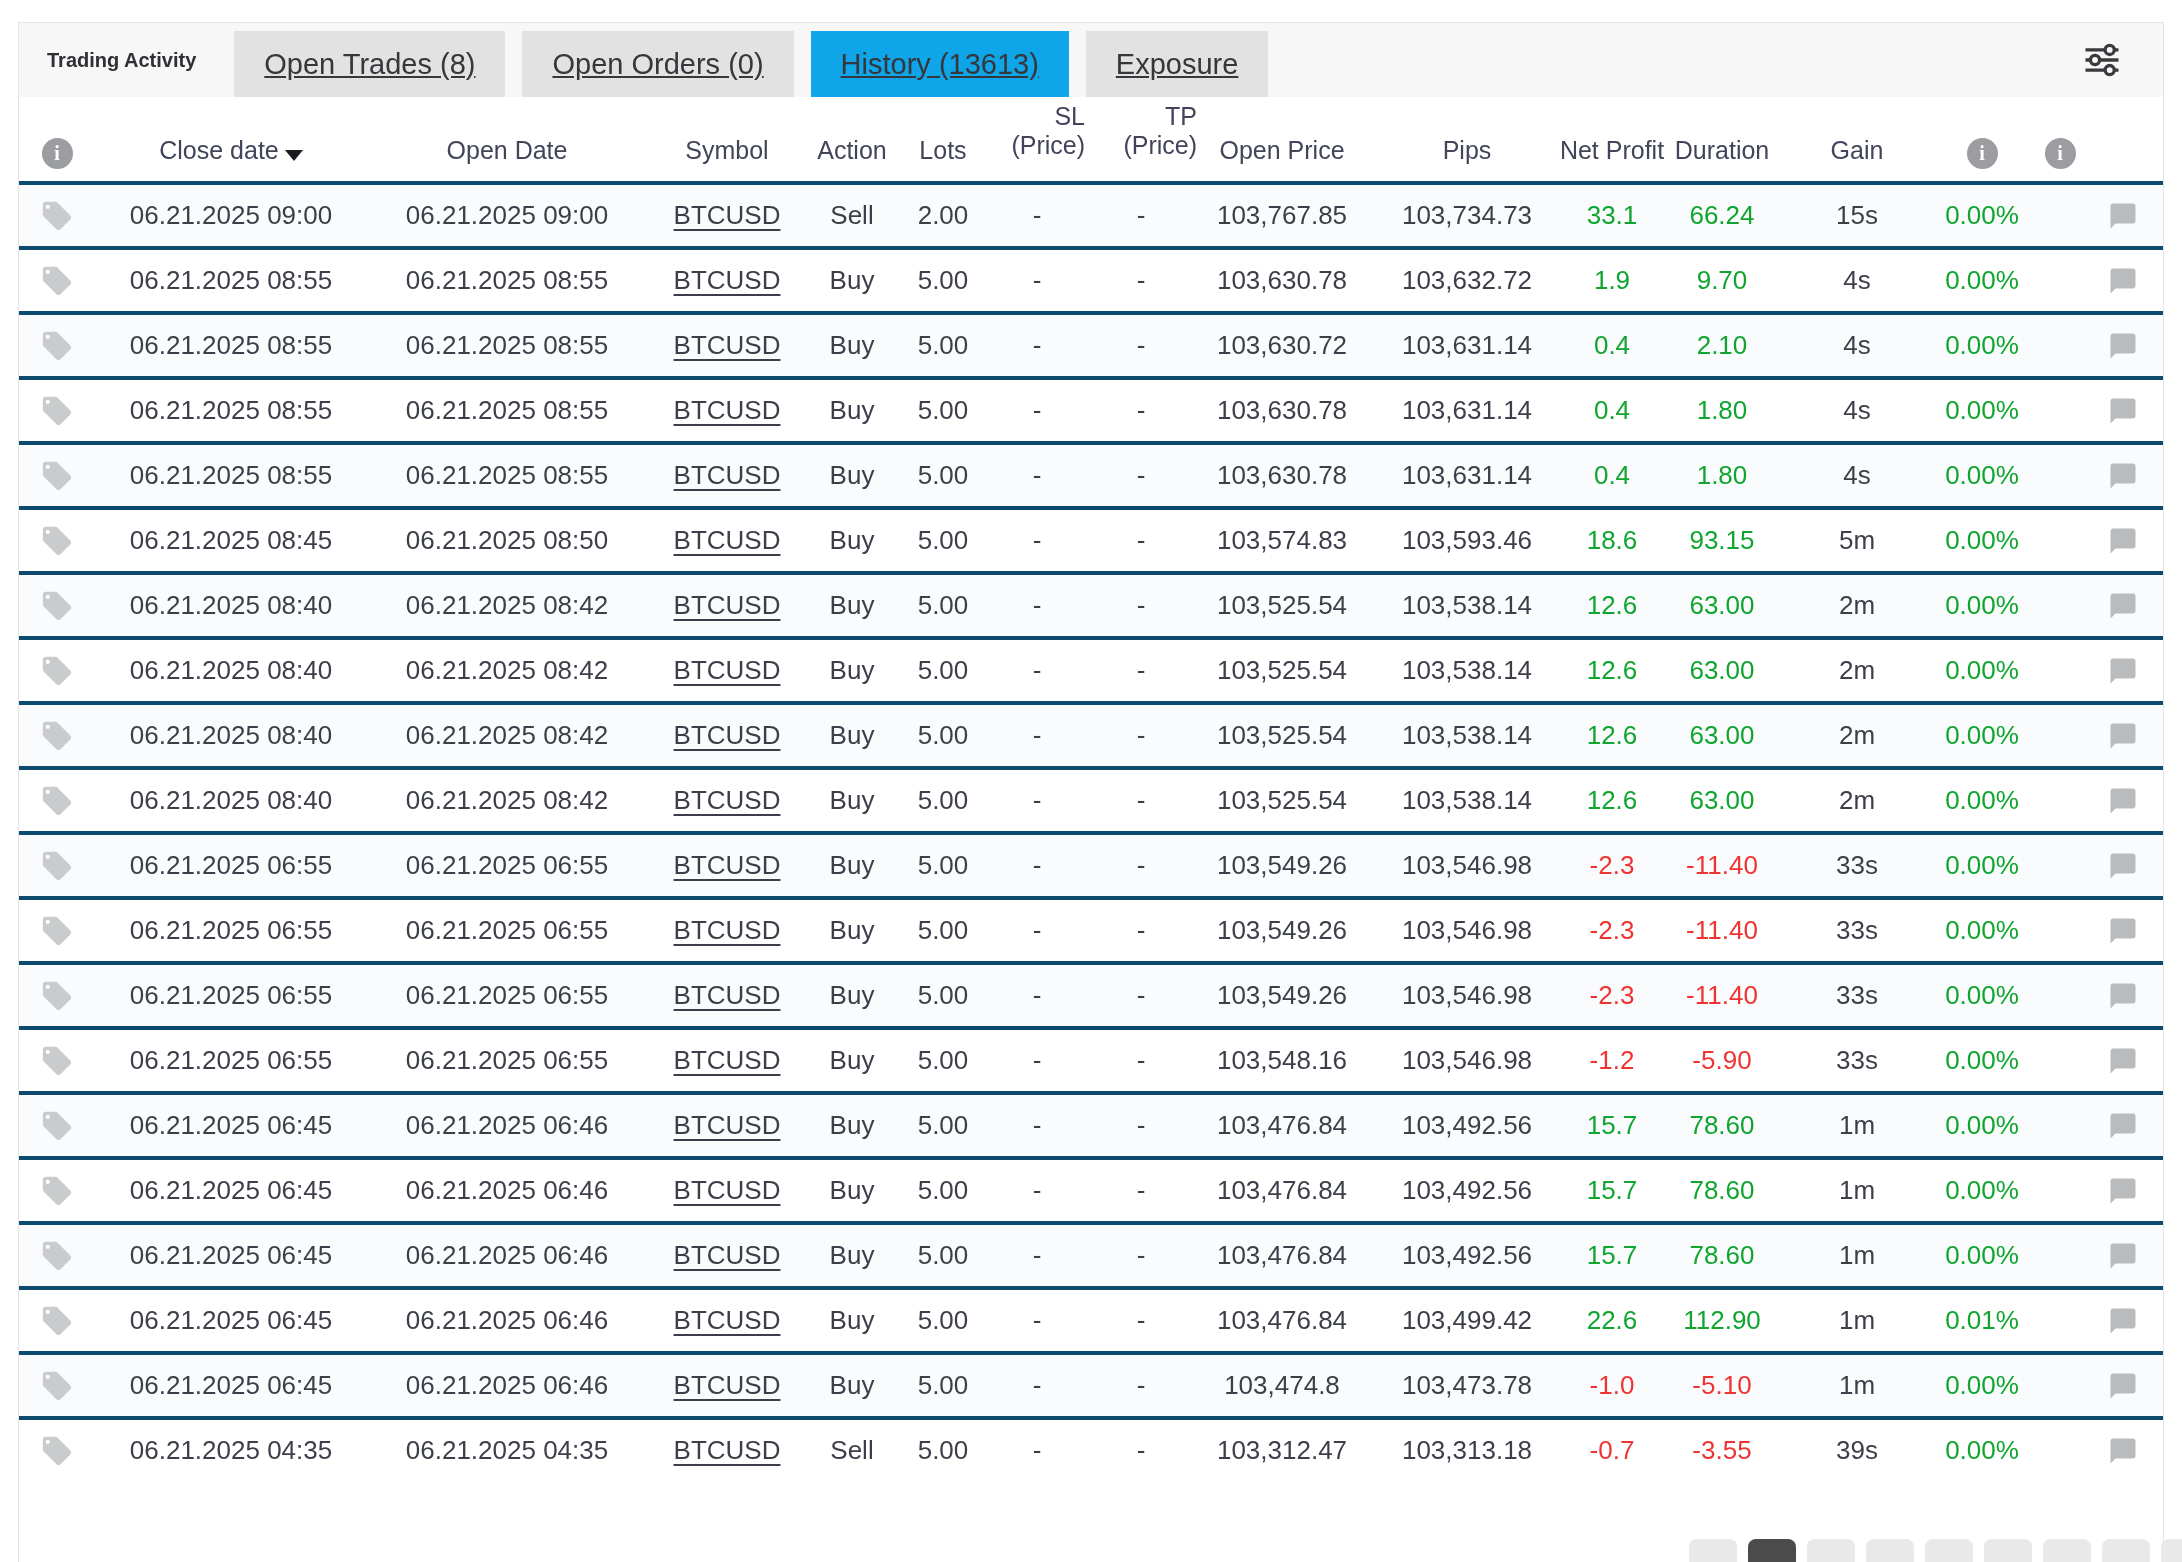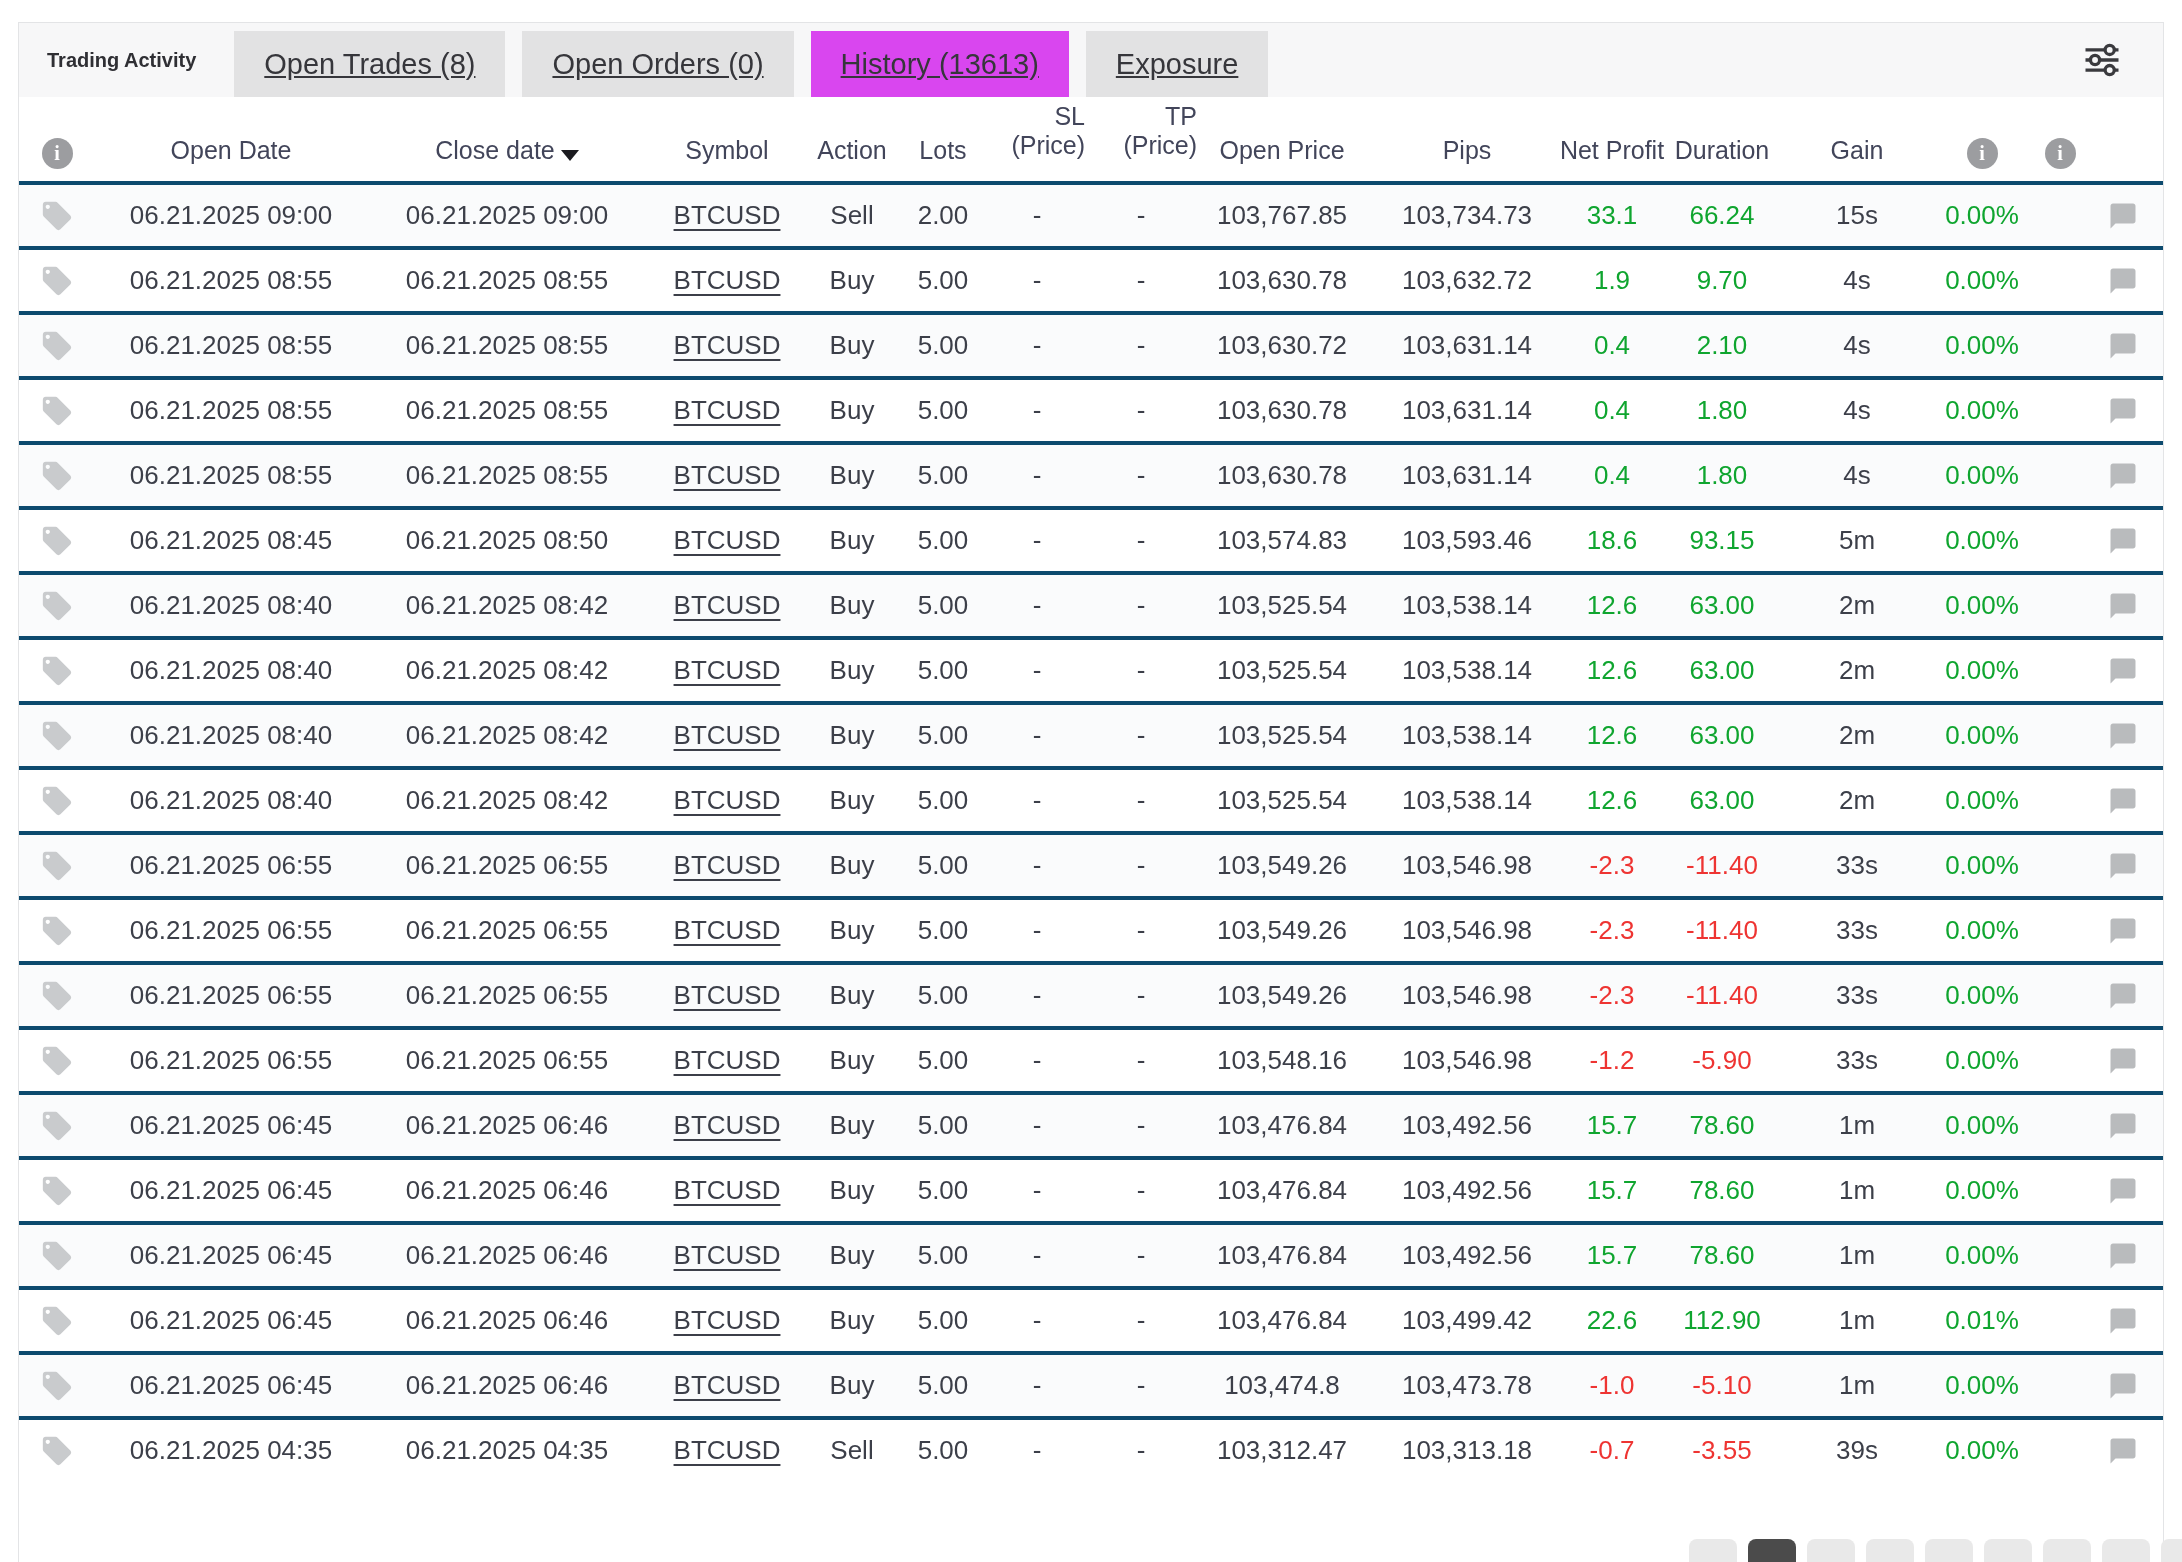--- a/index.html
+++ b/index.html
@@ -18,21 +18,21 @@
     height:74px;background:#f7f7f8;display:flex;align-items:flex-end;position:relative;
   }
   .tabtitle{
     align-self:stretch;display:flex;align-items:center;
     padding:0 38px 0 28px;font-size:20px;font-weight:700;color:#2f2f34;
   }
   .tab{
     height:66px;display:flex;align-items:center;padding:0 30px;margin-right:17px;
     background:#e2e2e3;font-size:29px;color:#36363b;cursor:pointer;white-space:nowrap;text-decoration:underline;
   }
-  .tab.active{background:#d946ef;}
+  .tab.active{background:#0ea5e9;}
   .filterbtn{
     position:absolute;right:38px;top:14px;width:46px;height:46px;
     display:flex;align-items:center;justify-content:center;cursor:pointer;
   }
   
   .grid{
     display:grid;
     grid-template-columns:76px 272px 280px 160px 90px 92px 96px 112px 170px 200px 90px 130px 140px 110px 46px 80px;
     box-sizing:border-box;
   }
@@ -91,25 +91,25 @@
         <circle cx="8.2" cy="12" r="2.5" fill="#f7f7f8"></circle>
         <circle cx="16.2" cy="17.5" r="2.5" fill="#f7f7f8"></circle>
       </svg>
     </div>
   </div>
 
   <div class="grid thead">
     <div class="hcell">
         <span class="infoicon">i</span>
       </div>
-    <div class="hcell">Open Date</div>
     <div class="hcell">
       <span>Close date</span>
       <span class="sorticon"></span>
     </div>
+    <div class="hcell">Open Date</div>
     <div class="hcell">Symbol</div>
     <div class="hcell">Action</div>
     <div class="hcell">Lots</div>
     <div class="hcell two">
       <span>SL</span>
       <span>(Price)</span>
     </div>
     <div class="hcell two">
       <span>TP</span>
       <span>(Price)</span>

